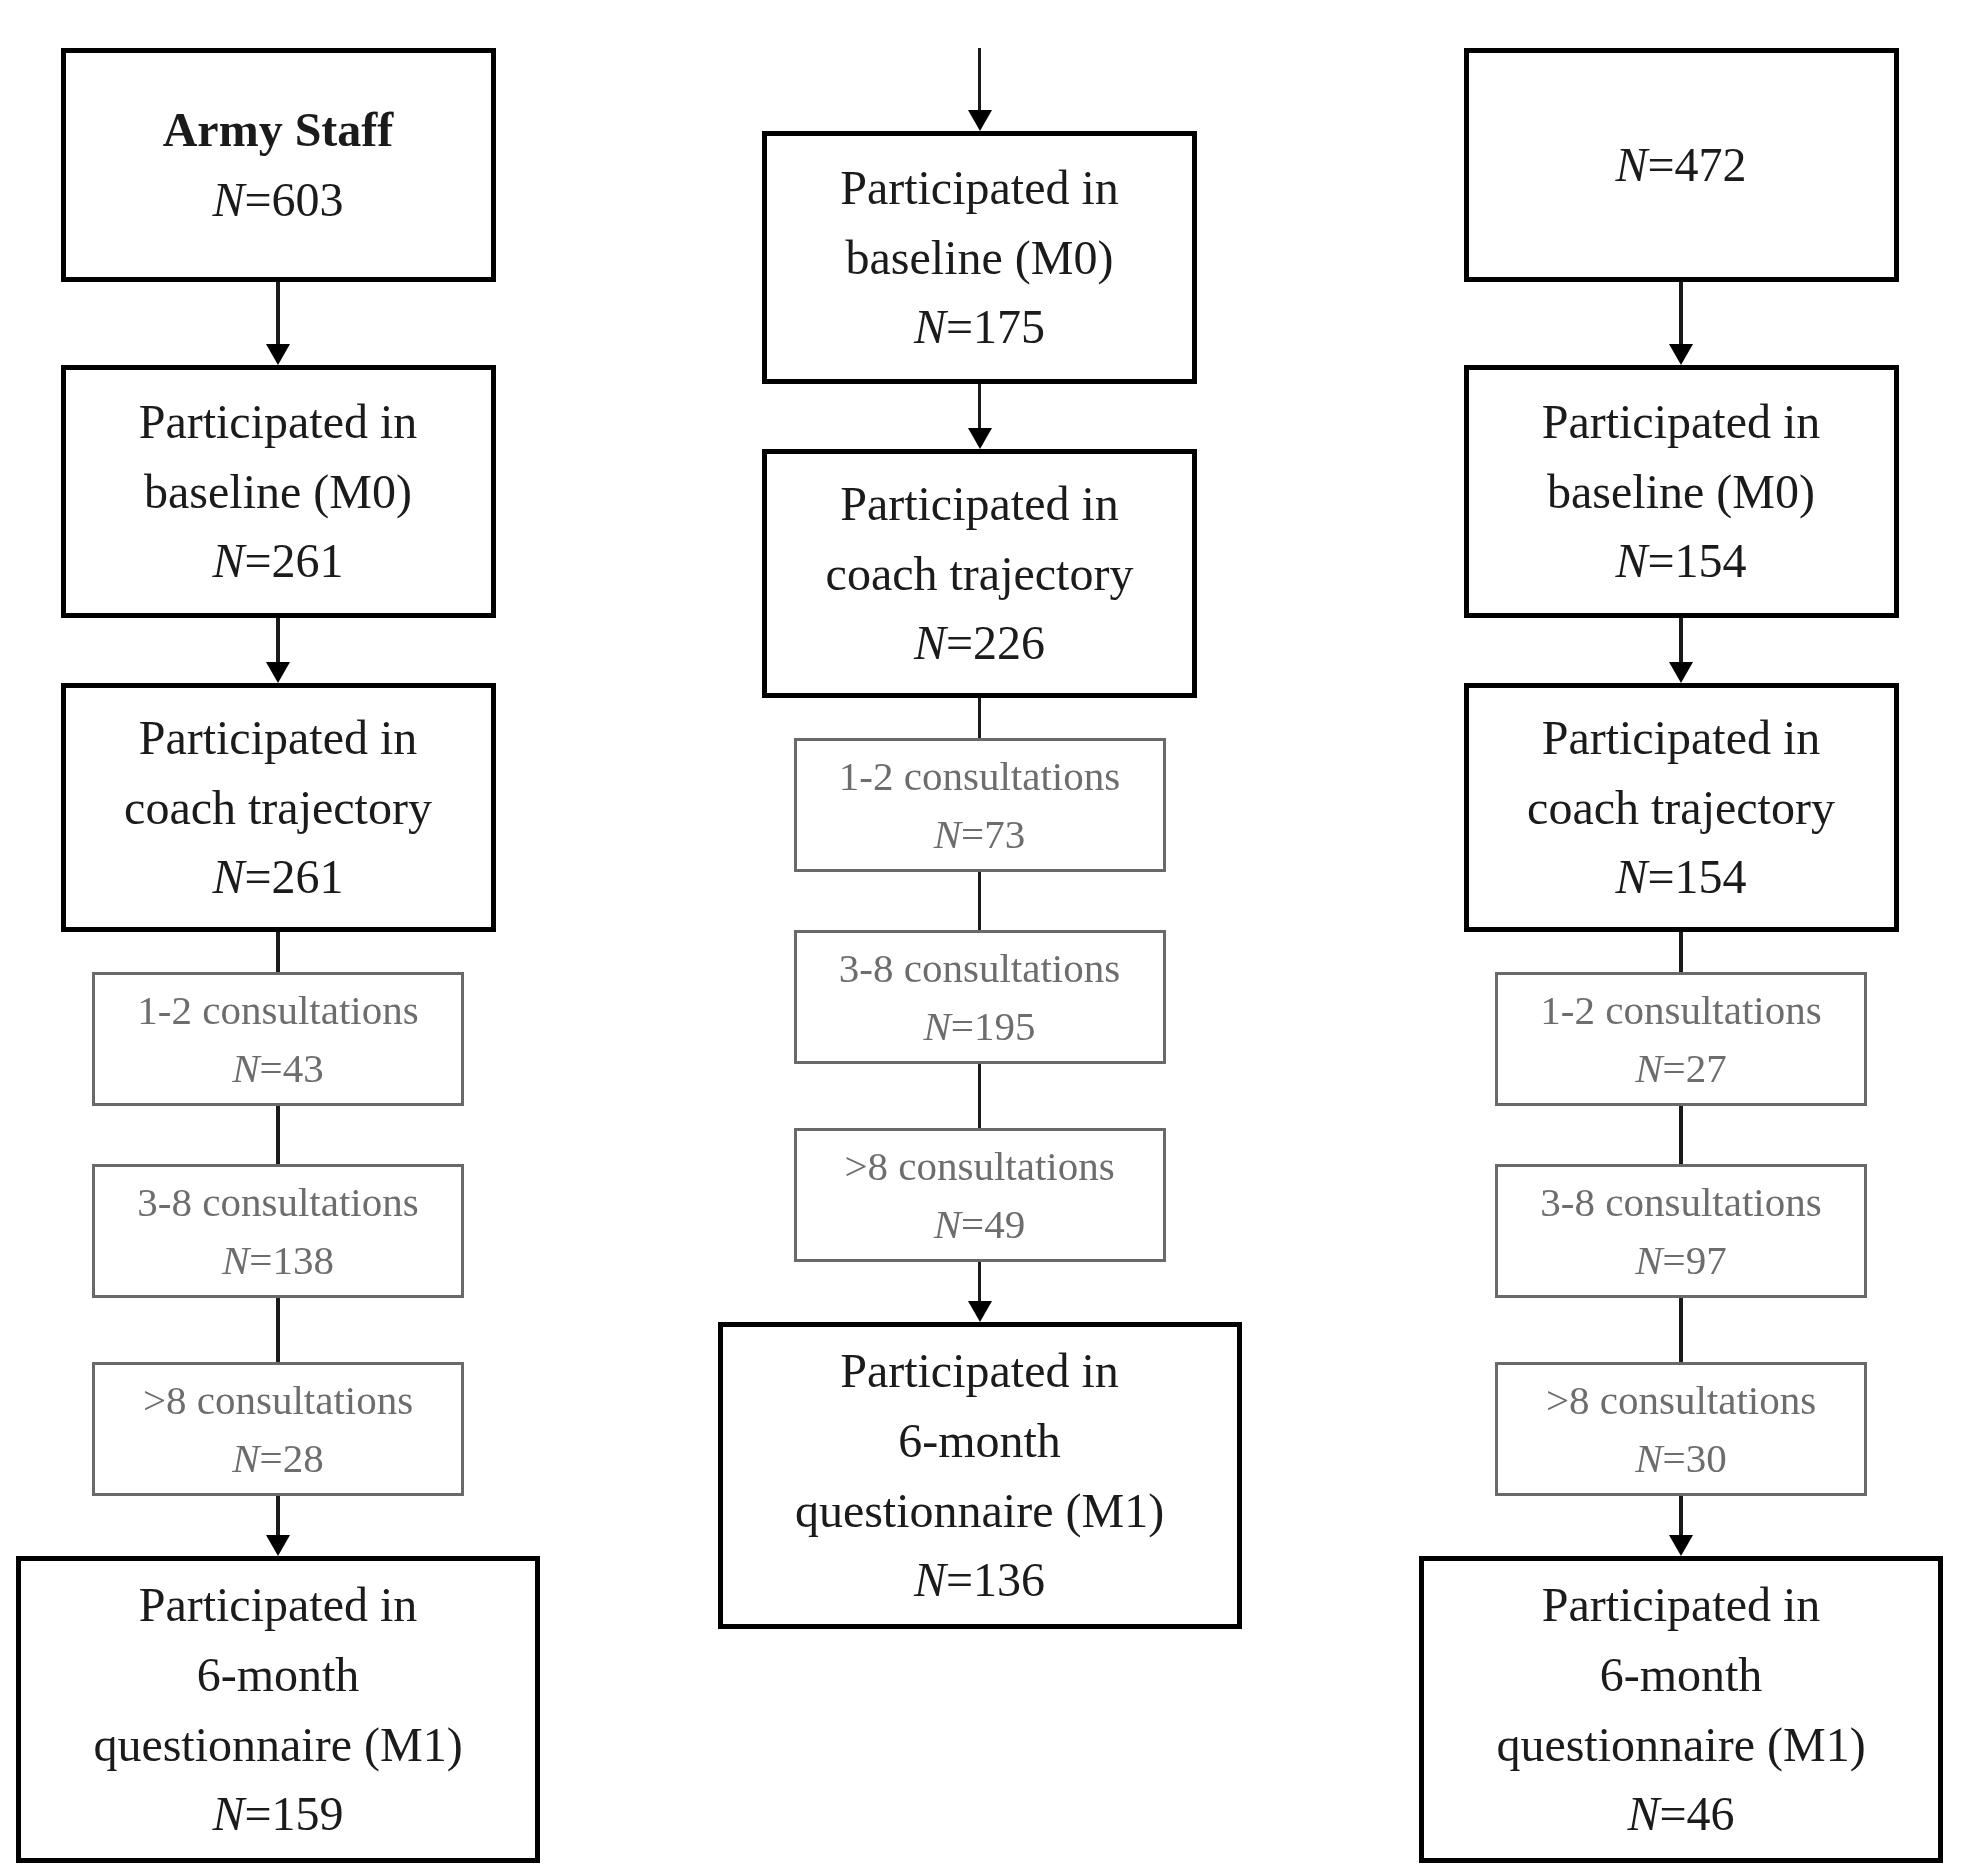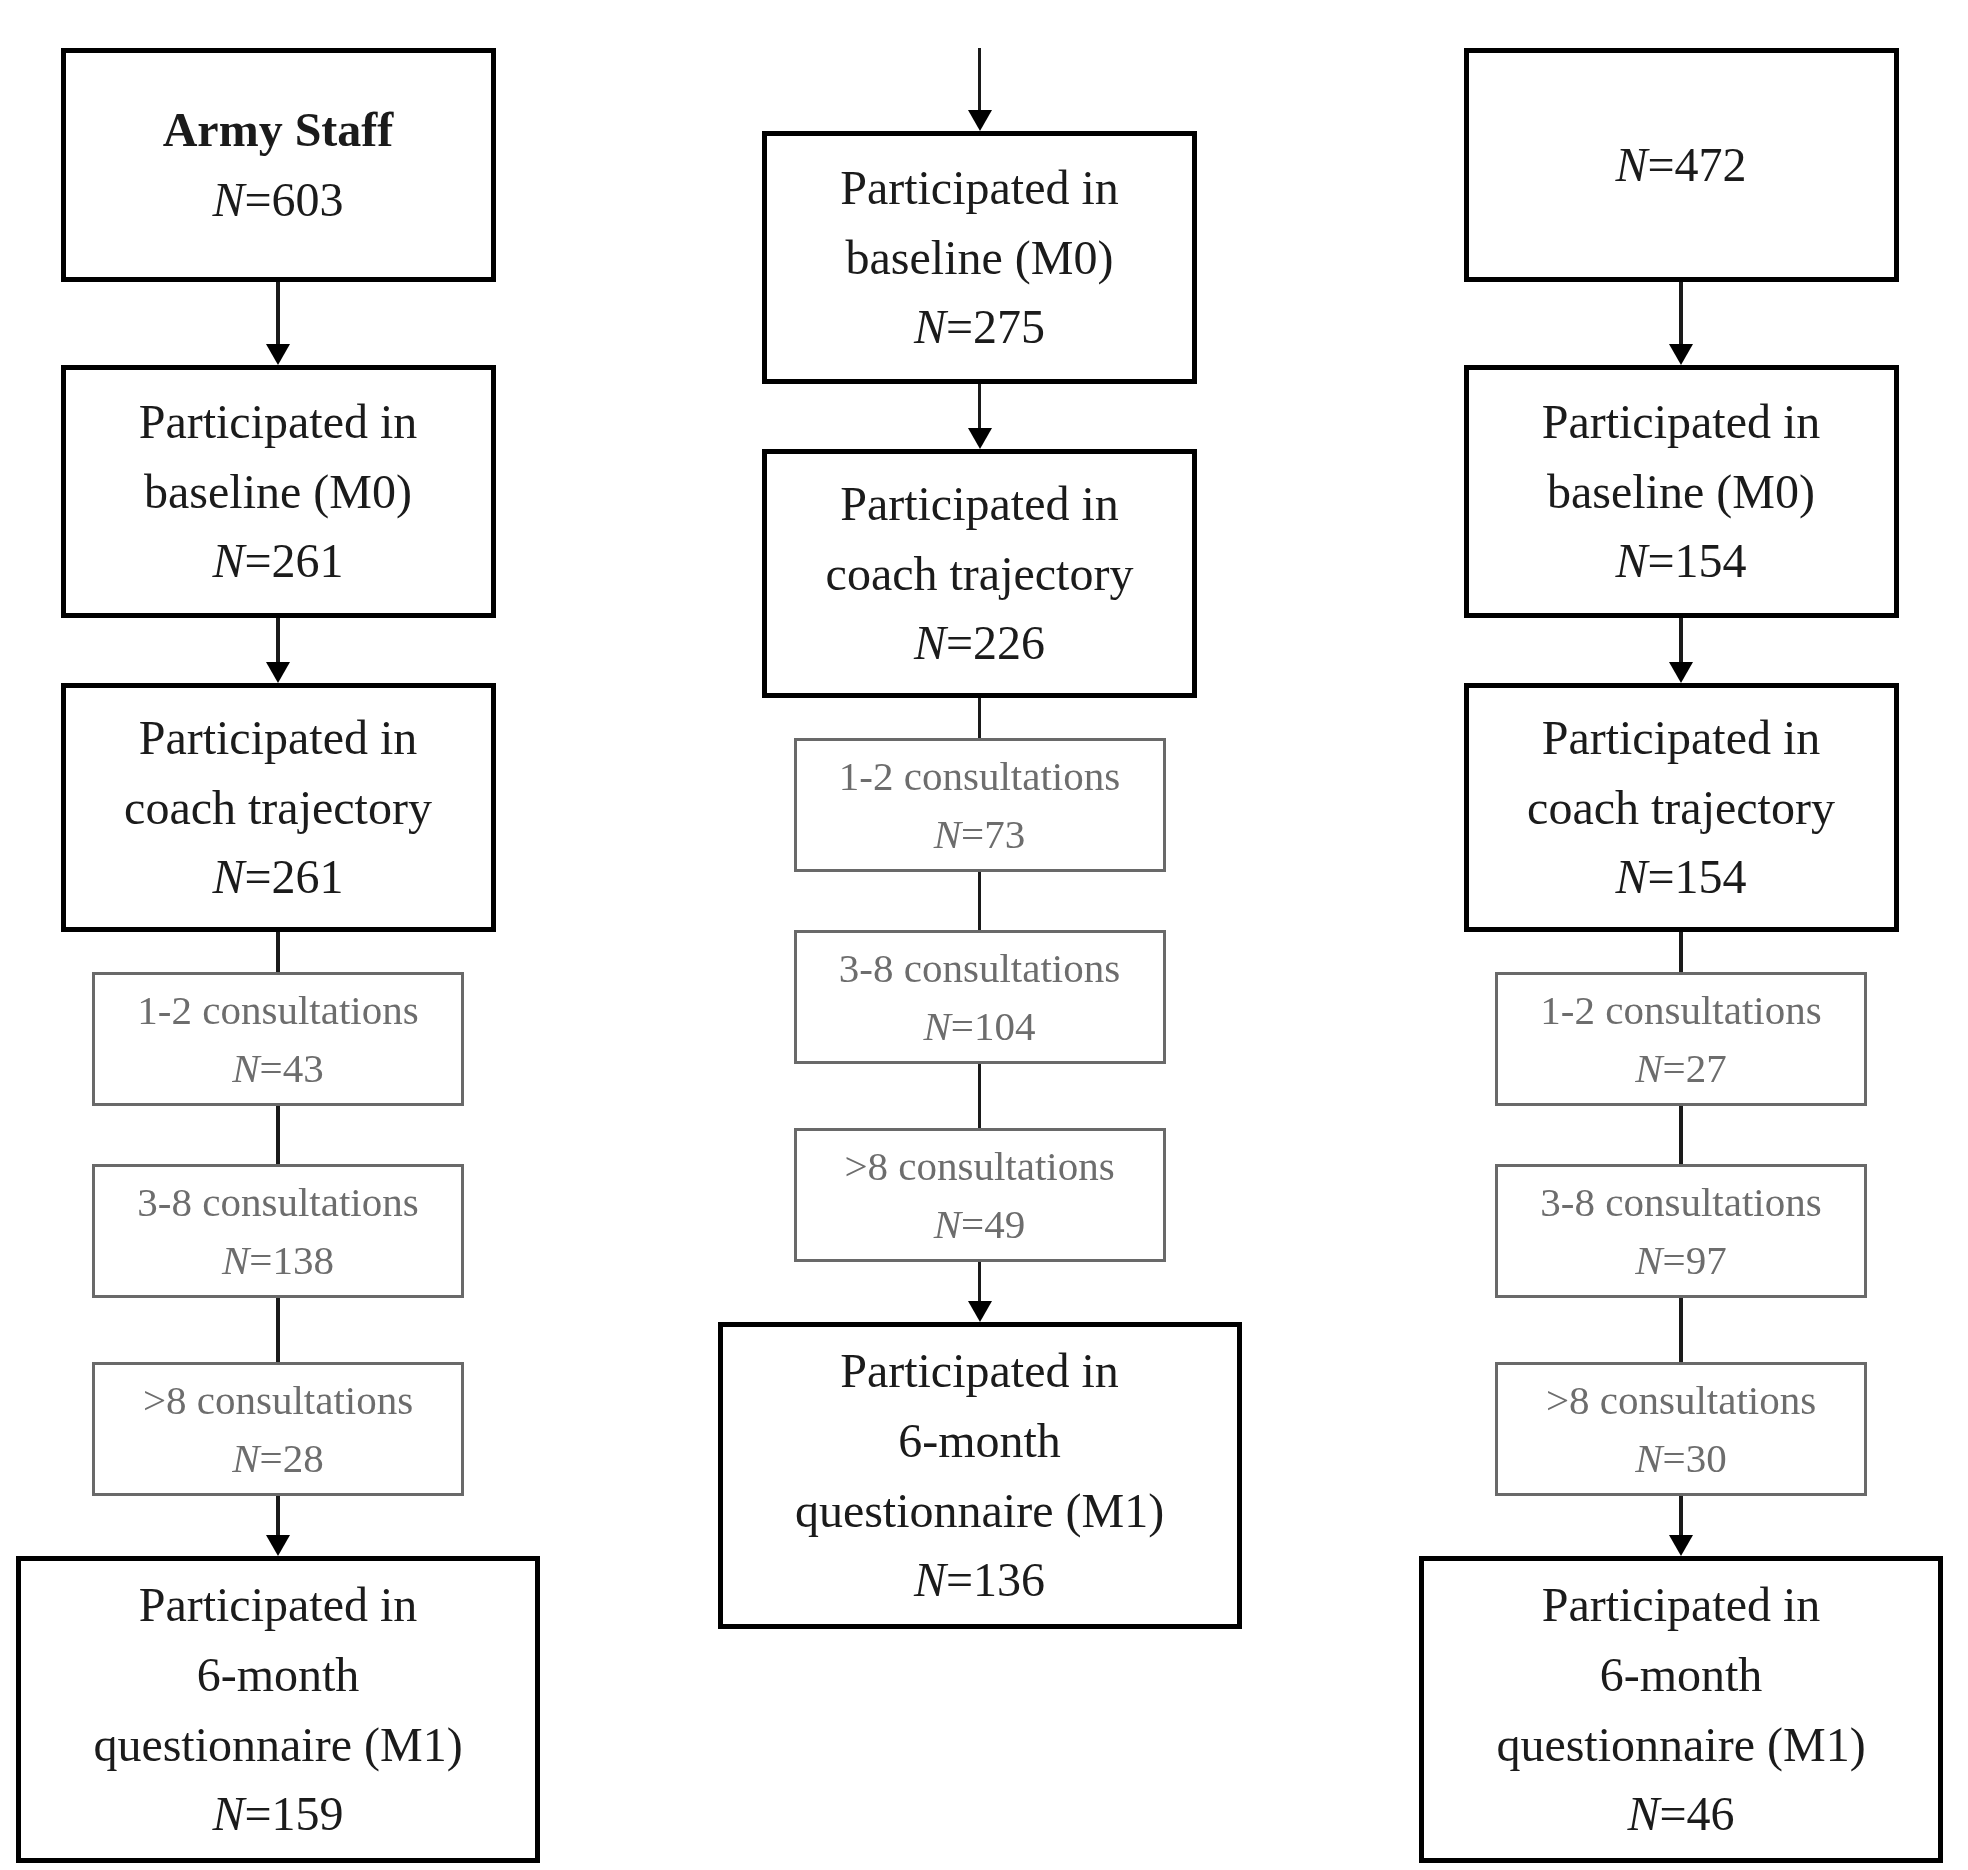--- a/index.html
+++ b/index.html
@@ -148,21 +148,21 @@
   </div>
 
   <div class="column">
     <div class="connector gap-a">
         <div class="line"></div>
         <div class="head"></div>
       </div>
     <div class="box black baseline">
       <div>Participated in</div>
       <div>baseline (M0)</div>
-      <div class="nline"><span class="nsym">N</span><span>=275</span></div>
+      <div class="nline"><span class="nsym">N</span><span>=175</span></div>
     </div>
     <div class="connector gap-b">
         <div class="line"></div>
         <div class="head"></div>
       </div>
     <div class="box black coach">
       <div>Participated in</div>
       <div>coach trajectory</div>
       <div class="nline"><span class="nsym">N</span><span>=226</span></div>
     </div>
@@ -171,21 +171,21 @@
       </div>
     <div class="box gray">
       <div>1-2 consultations</div>
       <div class="nline"><span class="nsym">N</span><span>=73</span></div>
     </div>
     <div class="connector gap-d">
         <div class="line"></div>
       </div>
     <div class="box gray">
       <div>3-8 consultations</div>
-      <div class="nline"><span class="nsym">N</span><span>=104</span></div>
+      <div class="nline"><span class="nsym">N</span><span>=195</span></div>
     </div>
     <div class="connector gap-e">
         <div class="line"></div>
       </div>
     <div class="box gray">
       <div>&gt;8 consultations</div>
       <div class="nline"><span class="nsym">N</span><span>=49</span></div>
     </div>
     <div class="connector gap-f">
         <div class="line"></div>

